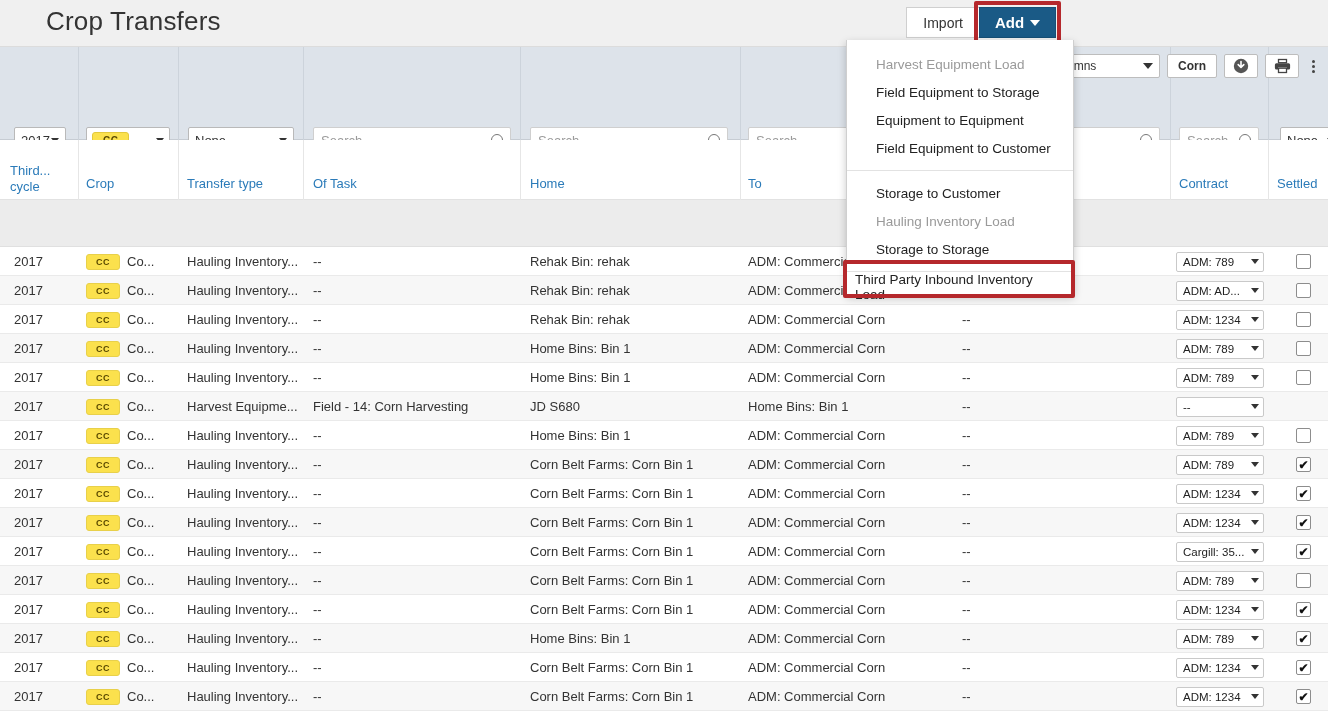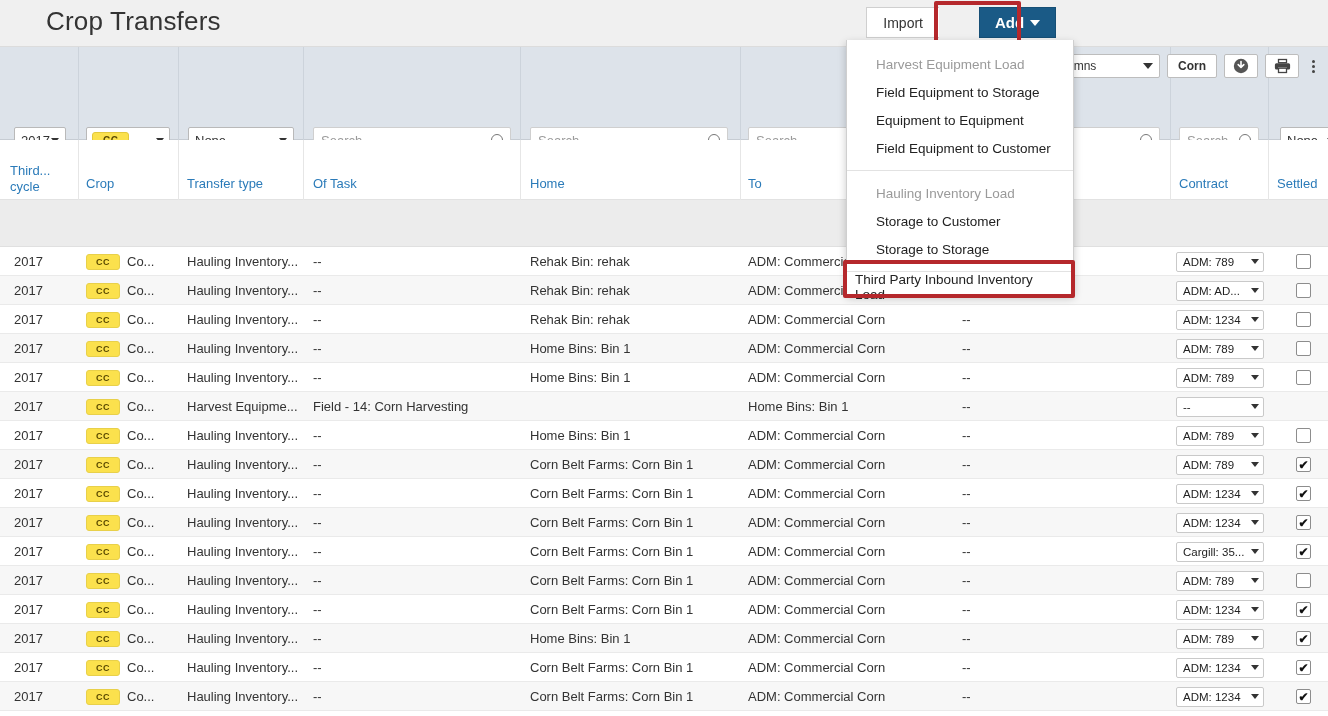--- a/index.html
+++ b/index.html
@@ -31,21 +31,21 @@
     font-size:14px; color:#333; cursor:pointer;
   }
   .add-wrap{ position:relative; }
   .add-hl{
     position:absolute; left:-5px; top:-6px; width:87px; height:44px;
     border:4px solid #b5282c; border-radius:2px; pointer-events:none;
   }
   .btn-add{
     height:31px; width:77px; display:flex; align-items:center; justify-content:center; gap:6px;
     background:#1a5a86; border:1px solid #164f76; color:#fff;
-    font-size:15px; font-weight:bold; cursor:pointer;margin-left:40px;
+    font-size:15px; font-weight:bold; cursor:pointer;
   }
   .caret-down{
     width:0;height:0;border-left:5px solid transparent;border-right:5px solid transparent;
     border-top:6px solid #fff; display:inline-block;
   }
 
   
   #toolband{
     position:absolute; left:0; top:47px; width:1328px; height:93px;
     background:#dde3ea; border-bottom:1px solid #c6ccd3;
@@ -389,20 +389,21 @@
       </div>
     </div>
     <div class="row alt">
       <div class="cell" style="left: 14px; width: 60px;">2017</div>
       <div class="cell" style="left: 86px; width: 88px;">
         <span class="pill">CC</span>
         <span>Co...</span>
       </div>
       <div class="cell" style="left: 187px; width: 112px;">Harvest Equipme...</div>
       <div class="cell" style="left: 313px; width: 200px;">Field - 14: Corn Harvesting</div>
+      <div class="cell" style="left: 530px; width: 205px;">JD S680</div>
       <div class="cell" style="left: 748px; width: 200px;">Home Bins: Bin 1</div>
       <div class="cell" style="left: 962px; width: 60px;">--</div>
       <div class="cell" style="left: 1176px; width: 92px;">
         <div class="contract-sel">
           <span>--</span>
           <span class="tri"></span>
         </div>
       </div>
       <div class="cell" style="left: 1296px; width: 20px;"></div>
     </div>
@@ -634,19 +635,19 @@
     </div>
   </div>
 
 <div id="addmenu">
   <div class="mspace"></div>
   <div class="mi hdr">Harvest Equipment Load</div>
   <div class="mi">Field Equipment to Storage</div>
   <div class="mi">Equipment to Equipment</div>
   <div class="mi">Field Equipment to Customer</div>
   <div class="msep"></div>
+  <div class="mi">Storage to Customer</div>
   <div class="mi hdr">Hauling Inventory Load</div>
-  <div class="mi">Storage to Customer</div>
   <div class="mi">Storage to Storage</div>
   <div class="msep"></div>
   <div class="mi last">Third Party Inbound Inventory Load</div>
   <div class="menu-hl"></div>
 </div>
 
 </body></html>

